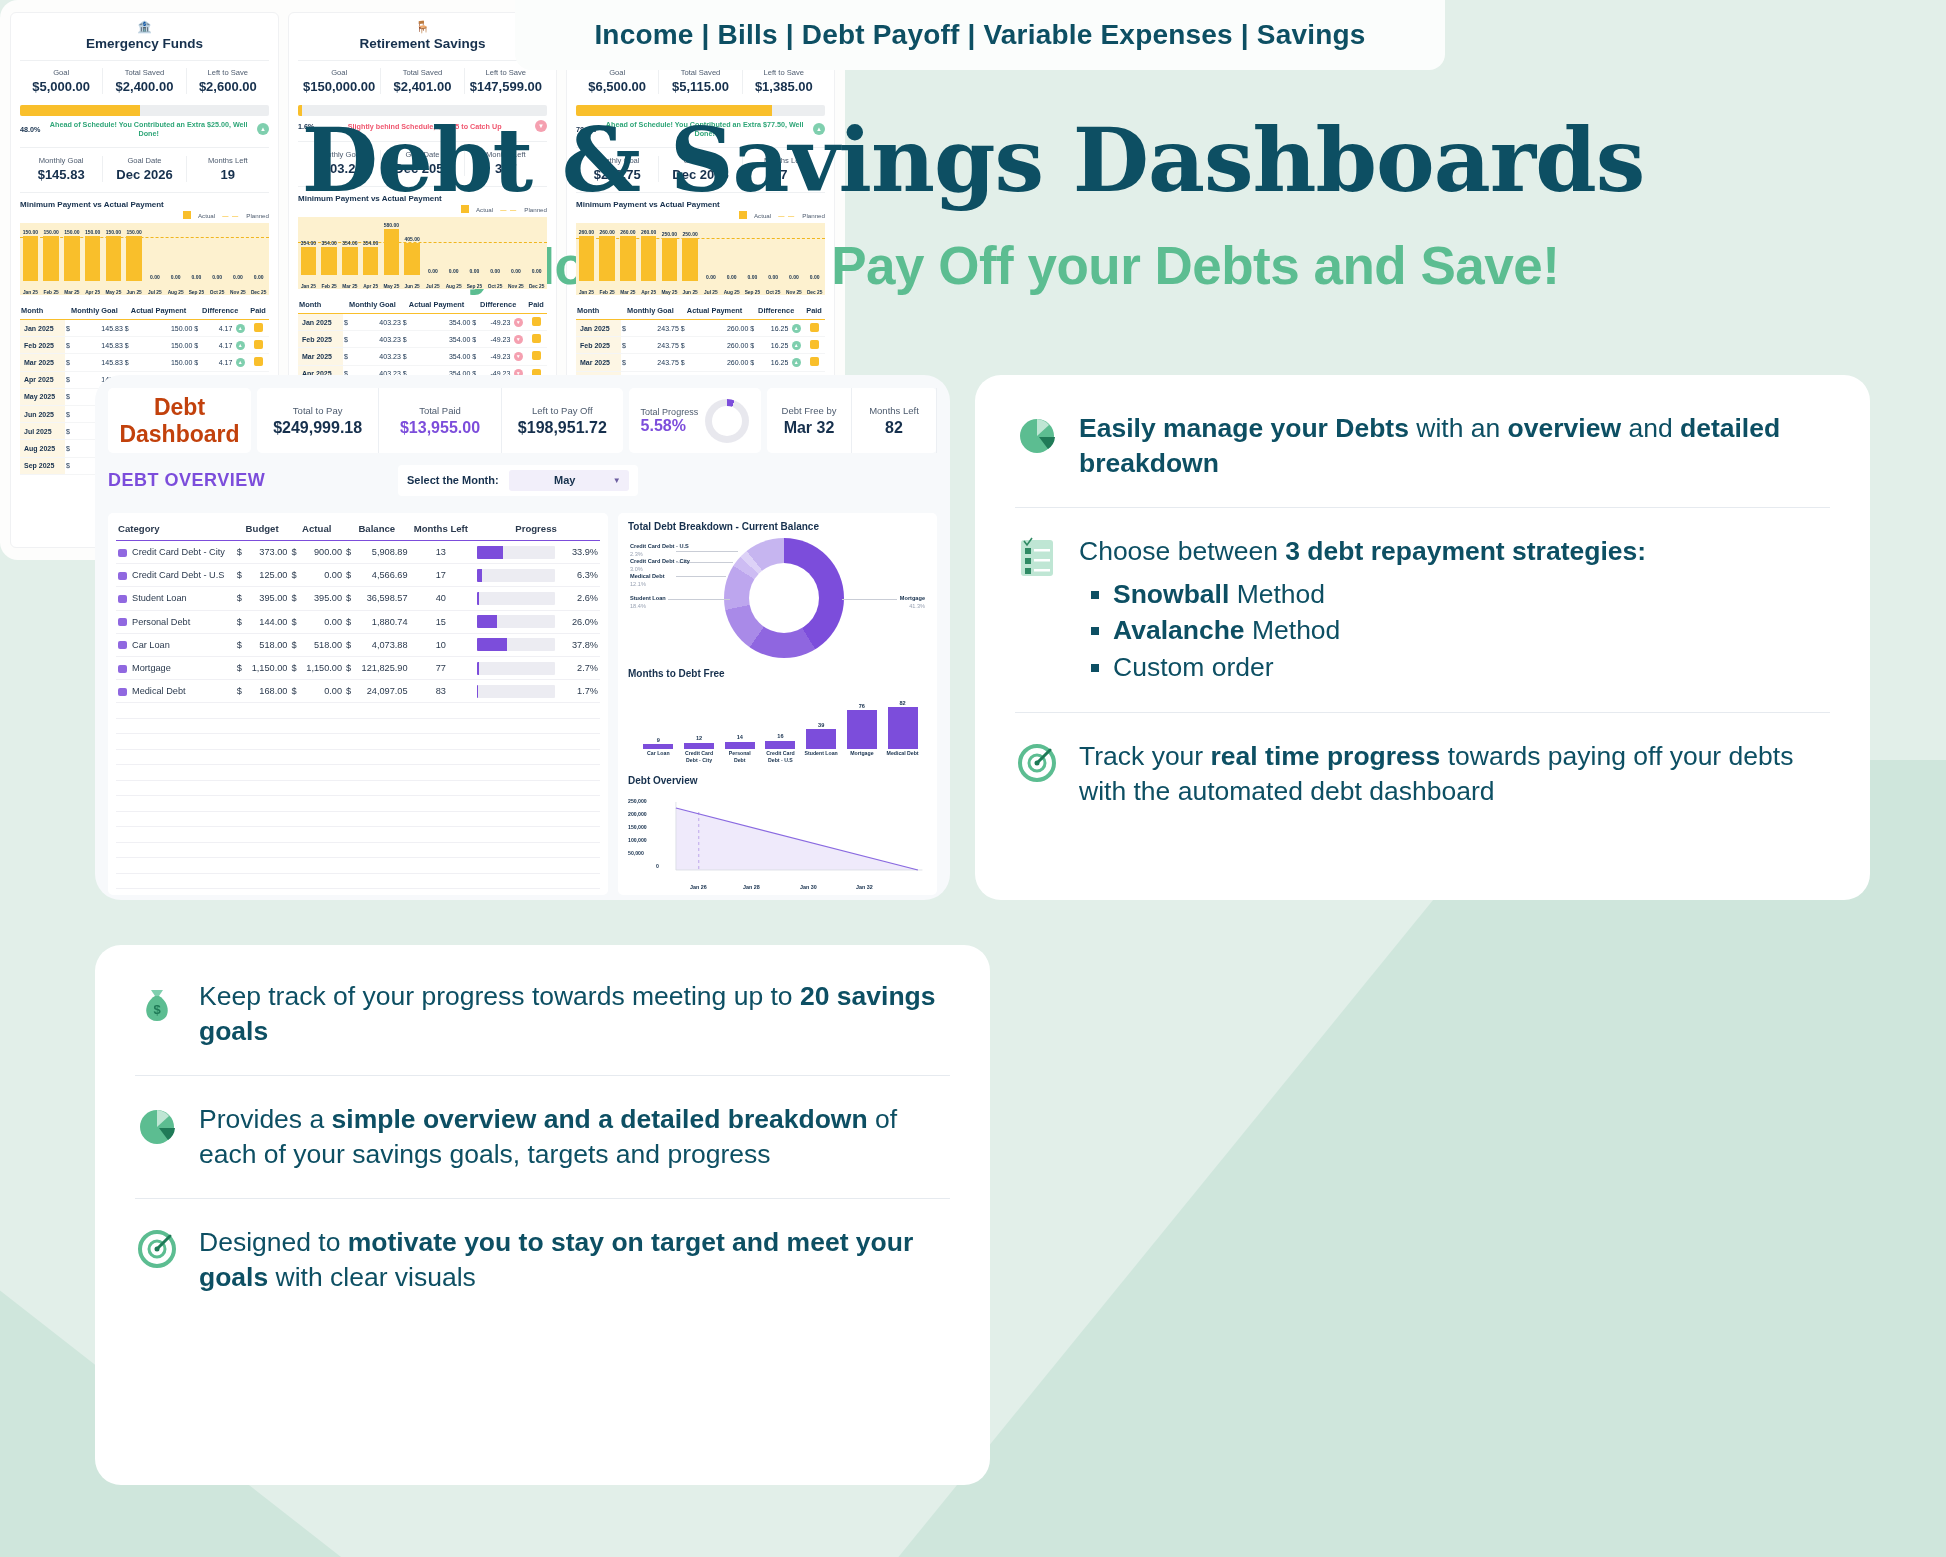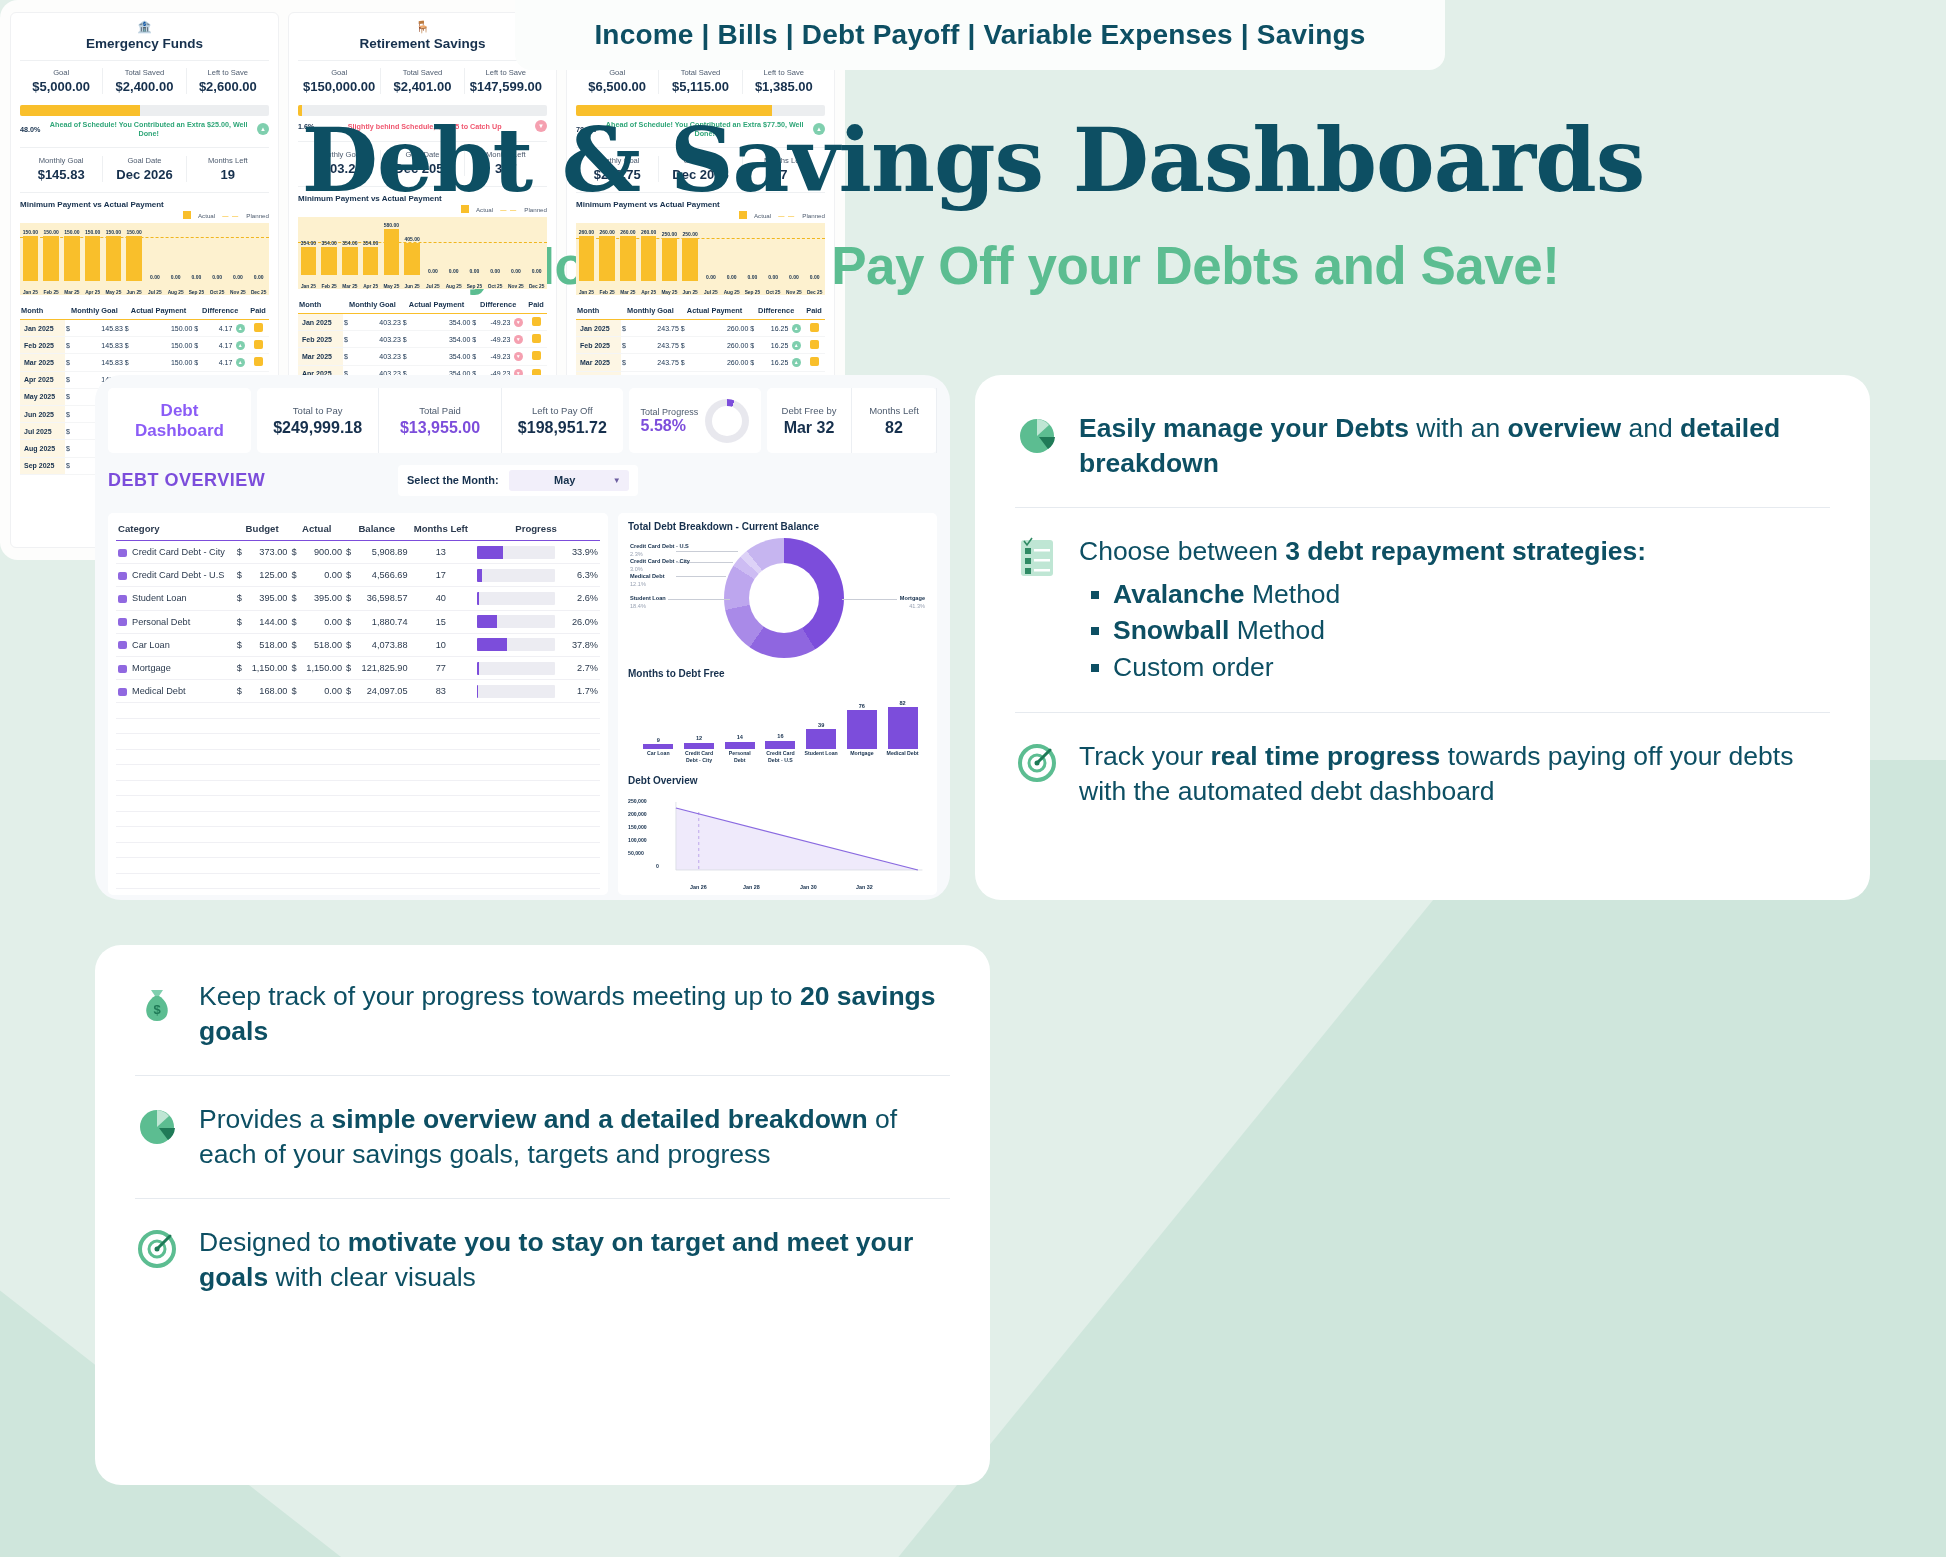--- a/index.html
+++ b/index.html
@@ -34,21 +34,21 @@
   }
 
   
   .card{position:absolute;background:#ffffff;border-radius:26px;}
 
   
   #debt-card{left:95px;top:375px;width:855px;height:525px;background:#f7f9fb;padding:13px;}
   .kpi-row{display:flex;gap:6px;height:65px;}
   .kpi-box{background:#fff;border-radius:5px;display:flex;align-items:center;justify-content:center;}
   .kpi-title{width:143px;flex-direction:column;}
-  .kpi-title b{font-size:17px;color:#8b5cf6;font-weight:bold;line-height:1.15;text-align:right;}
+  .kpi-title b{font-size:23px;color:#c2410c;font-weight:bold;line-height:1.15;text-align:right;}
   .kpi-group{display:flex;flex:1;background:#fff;border-radius:5px;}
   .kpi{flex:1;display:flex;flex-direction:column;align-items:center;justify-content:center;
        border-right:1px solid #eceff3;}
   .kpi:last-child{border-right:none;}
   .kpi .lbl{font-size:9.5px;color:#4d5b6e;margin-bottom:3px;}
   .kpi .val{font-size:16px;font-weight:bold;color:#16304d;}
   .kpi .val.purple{color:#7c4ddb;}
   .prog-box{width:132px;background:#fff;border-radius:5px;display:flex;align-items:center;
             justify-content:space-around;padding:0 8px;}
   .prog-box .txt{display:flex;flex-direction:column;align-items:flex-start;}
@@ -514,22 +514,22 @@
           <rect x="10" y="32" width="6" height="6" fill="#2f8a64"></rect>
           <rect x="19" y="13" width="16" height="2.5" fill="#ffffff"></rect>
           <rect x="19" y="23" width="16" height="2.5" fill="#ffffff"></rect>
           <rect x="19" y="33" width="16" height="2.5" fill="#ffffff"></rect>
           <path d="M9 5 l3 4 l5 -7" stroke="#2f8a64" stroke-width="1.6" fill="none"></path>
         </svg>
       </div>
       <div>
         <div class="ftext" id="f1t1"><span>Choose between </span><b>3 debt repayment strategies:</b></div>
         <ul class="fsub" id="f1sub">
+            <li><b>Snowball</b><span> Method</span></li>
             <li><b>Avalanche</b><span> Method</span></li>
-            <li><b>Snowball</b><span> Method</span></li>
             <li><span>Custom order</span></li>
           </ul>
       </div>
     </div>
     <div class="fdiv"></div>
     <div class="frow">
       <div class="ficon">
         <svg viewBox="0 0 44 44" width="44" height="44">
           <circle cx="22" cy="22" r="17" fill="none" stroke="#5cbd91" stroke-width="4"></circle>
           <circle cx="22" cy="22" r="8" fill="none" stroke="#5cbd91" stroke-width="3"></circle>

